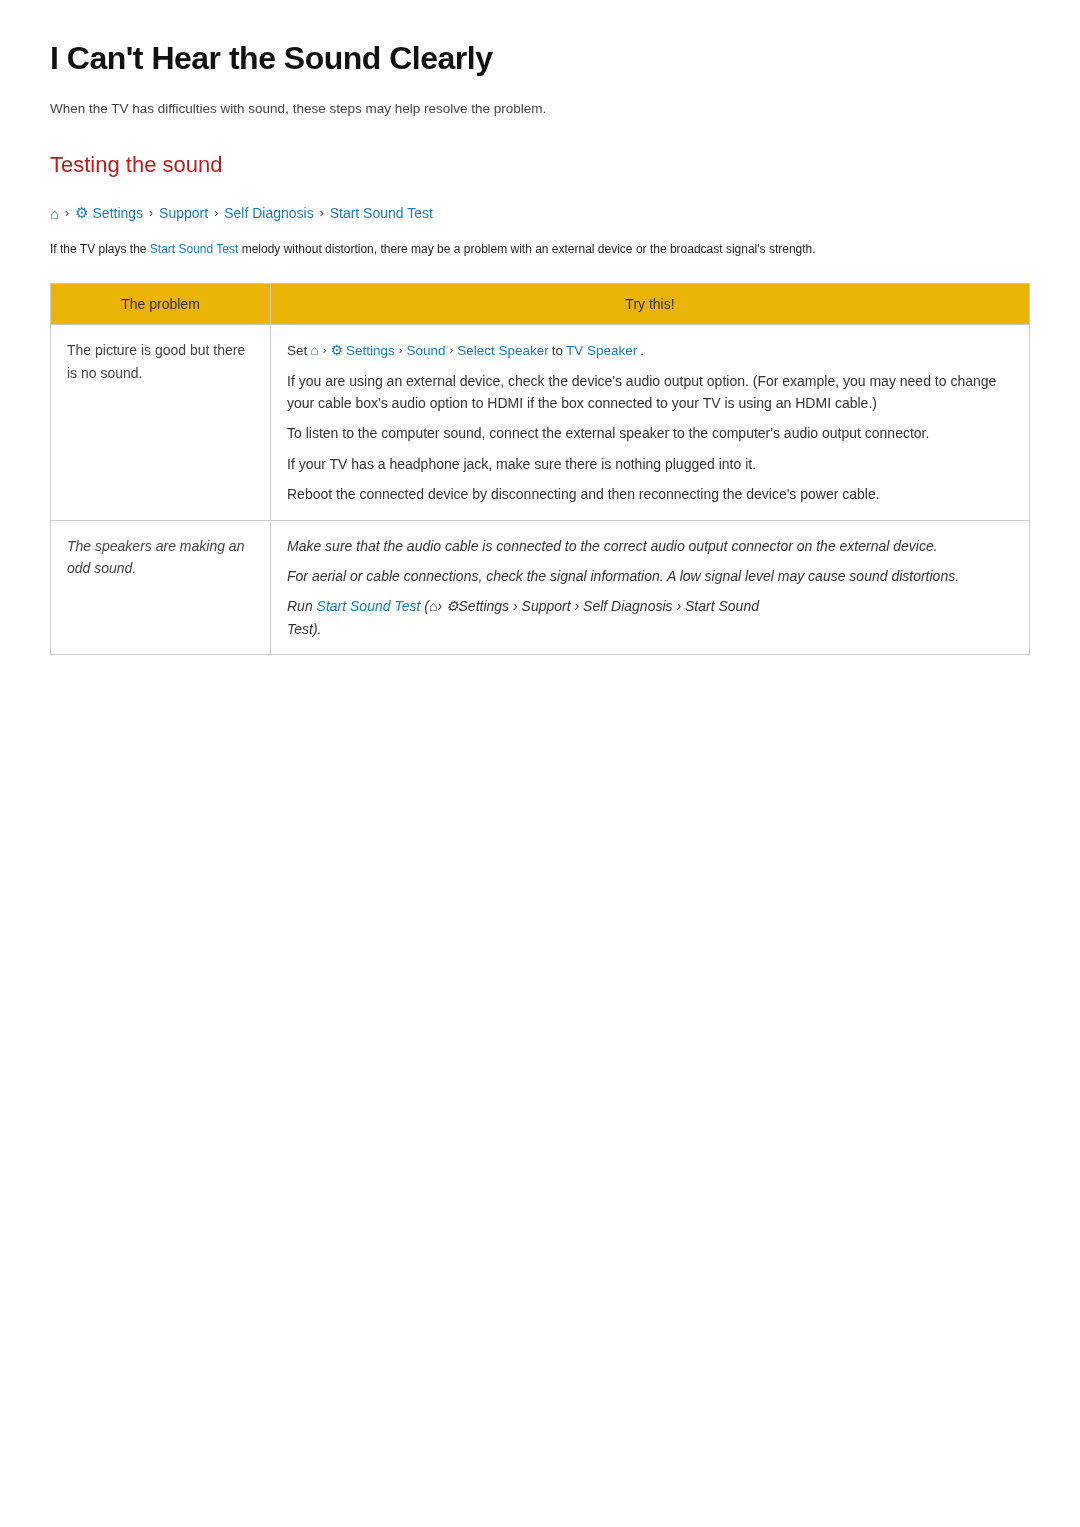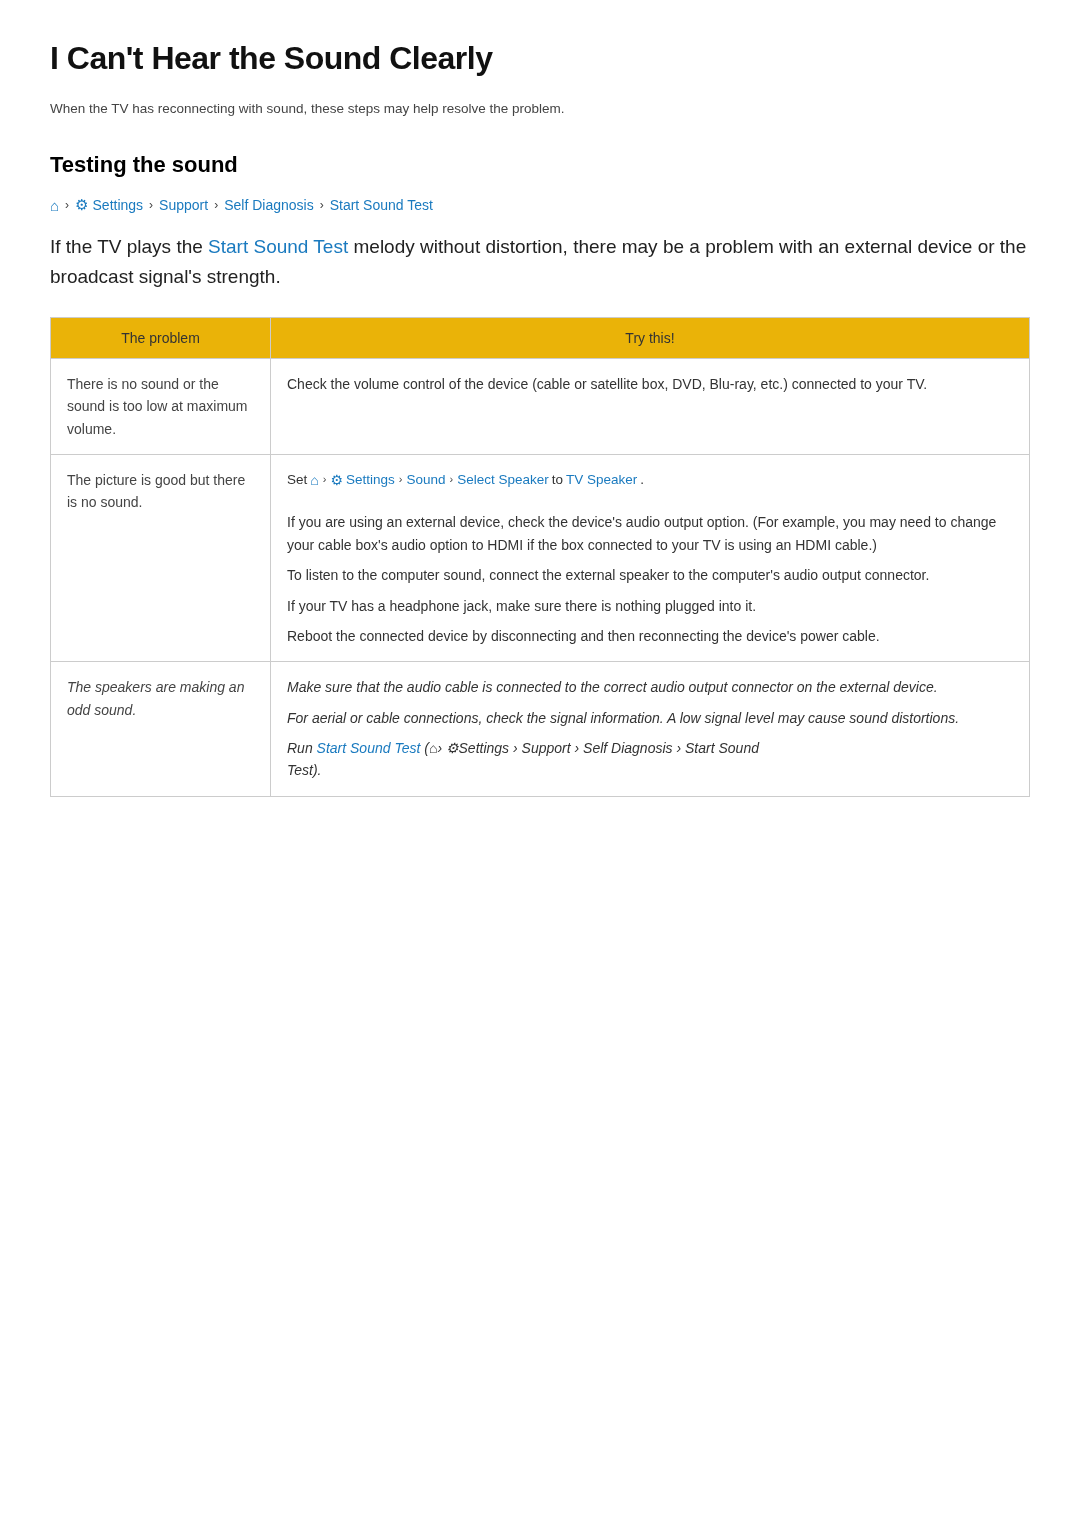--- a/index.html
+++ b/index.html
@@ -18,23 +18,23 @@
       margin-bottom: 24px;
       letter-spacing: -0.5px;
     }
     .page-subtitle {
       font-size: 13.5px;
       color: #444;
       margin-bottom: 36px;
     }
     .section-title {
       font-size: 22px;
-      font-weight: 700;
-      color: #000000;
-      margin-bottom: 18px;
+      font-weight: 400;
+      color: #b91c1c;
+      margin-bottom: 26px;
     }
     .breadcrumb {
       display: flex;
       align-items: center;
       flex-wrap: wrap;
       gap: 4px;
       font-size: 14px;
       margin-bottom: 18px;
     }
     .breadcrumb .home-icon {
@@ -53,21 +53,21 @@
       color: #1a7abf;
       font-weight: 500;
     }
     .breadcrumb .gear-icon {
       display: inline-flex;
       align-items: center;
       color: #1a7abf;
       font-size: 15px;
     }
     .intro-text {
-      font-size: 19px;
+      font-size: 12px;
       line-height: 1.6;
       color: #222;
       margin-bottom: 24px;
     }
     .intro-text .link {
       color: #1a7abf;
       font-weight: 500;
     }
     table {
       width: 100%;
@@ -110,21 +110,21 @@
     tbody tr:last-child {
       border-bottom: none;
       font-style: italic;
     }
     .cell-breadcrumb {
       display: flex;
       align-items: center;
       flex-wrap: wrap;
       gap: 3px;
       font-size: 13.5px;
-      margin-bottom: 20px;
+      margin-bottom: 8px;
     }
     .cell-breadcrumb .home-icon {
       color: #1a7abf;
       font-size: 14px;
     }
     .cell-breadcrumb .gear-icon {
       color: #1a7abf;
       font-size: 14px;
     }
     .cell-breadcrumb .chevron {
@@ -146,21 +146,21 @@
       line-height: 1.6;
     }
     p.para:last-child {
       margin-bottom: 0;
     }
   </style>
 </head>
 <body>
 
 <h1 class="page-title">I Can't Hear the Sound Clearly</h1>
-<p class="page-subtitle">When the TV has reconnecting with sound, these steps may help resolve the problem.</p>
+<p class="page-subtitle">When the TV has difficulties with sound, these steps may help resolve the problem.</p>
 
 <h2 class="section-title">Testing the sound</h2>
 
 <div class="breadcrumb">
   <span class="home-icon">⌂</span>
   <span class="chevron">›</span>
   <span class="gear-icon">⚙</span>
   <span class="bc-link">Settings</span>
   <span class="chevron">›</span>
   <span class="bc-link">Support</span>
@@ -176,26 +176,20 @@
 
 <table>
   <thead>
     <tr>
       <th>The problem</th>
       <th>Try this!</th>
     </tr>
   </thead>
   <tbody>
 
-    <tr>
-      <td>There is no sound or the sound is too low at maximum volume.</td>
-      <td>
-        <p class="para">Check the volume control of the device (cable or satellite box, DVD, Blu-ray, etc.) connected to your TV.</p>
-      </td>
-    </tr>
 
     <tr>
       <td>The picture is good but there is no sound.</td>
       <td>
         <div class="cell-breadcrumb">
           <span>Set </span>
           <span class="home-icon">⌂</span>
           <span class="chevron">›</span>
           <span class="gear-icon">⚙</span>
           <span class="bc-link">Settings</span>

